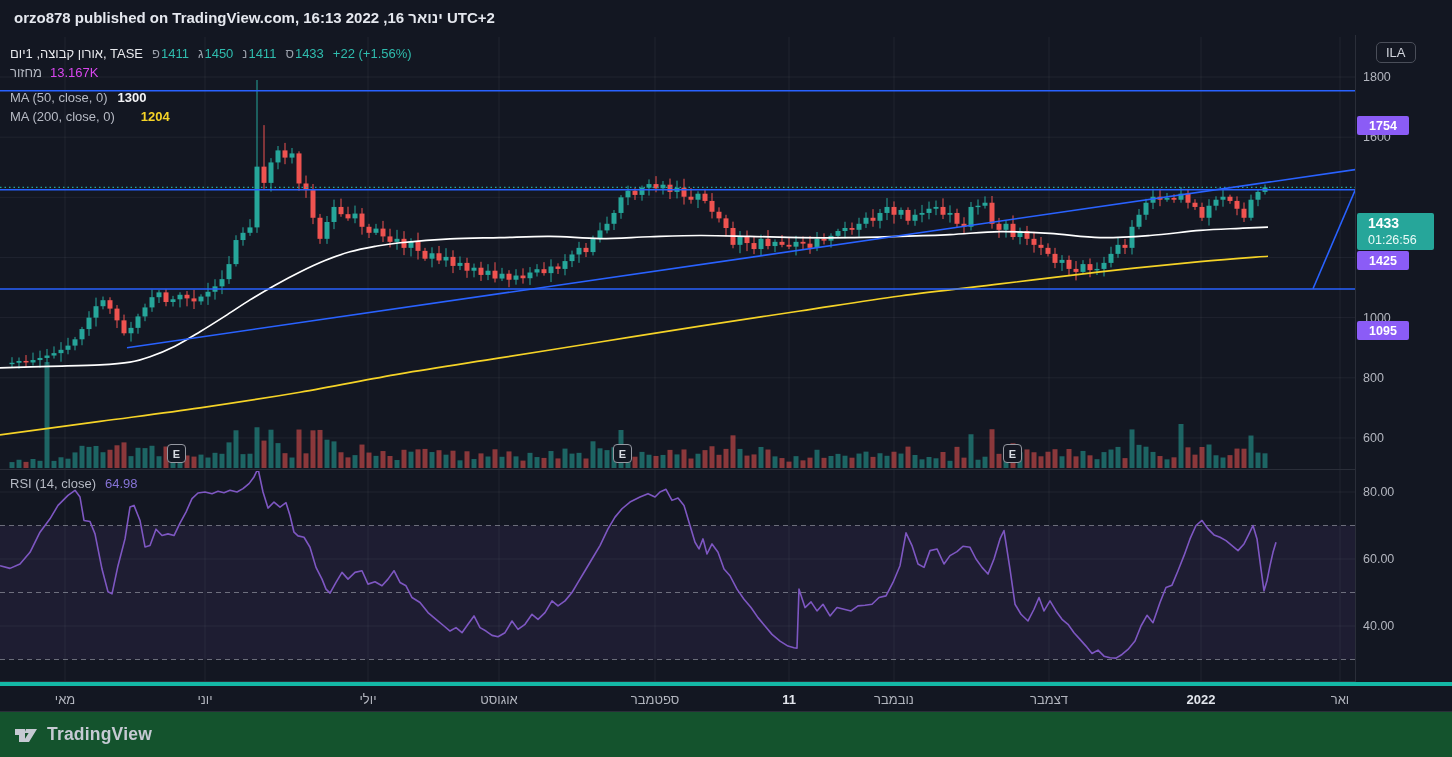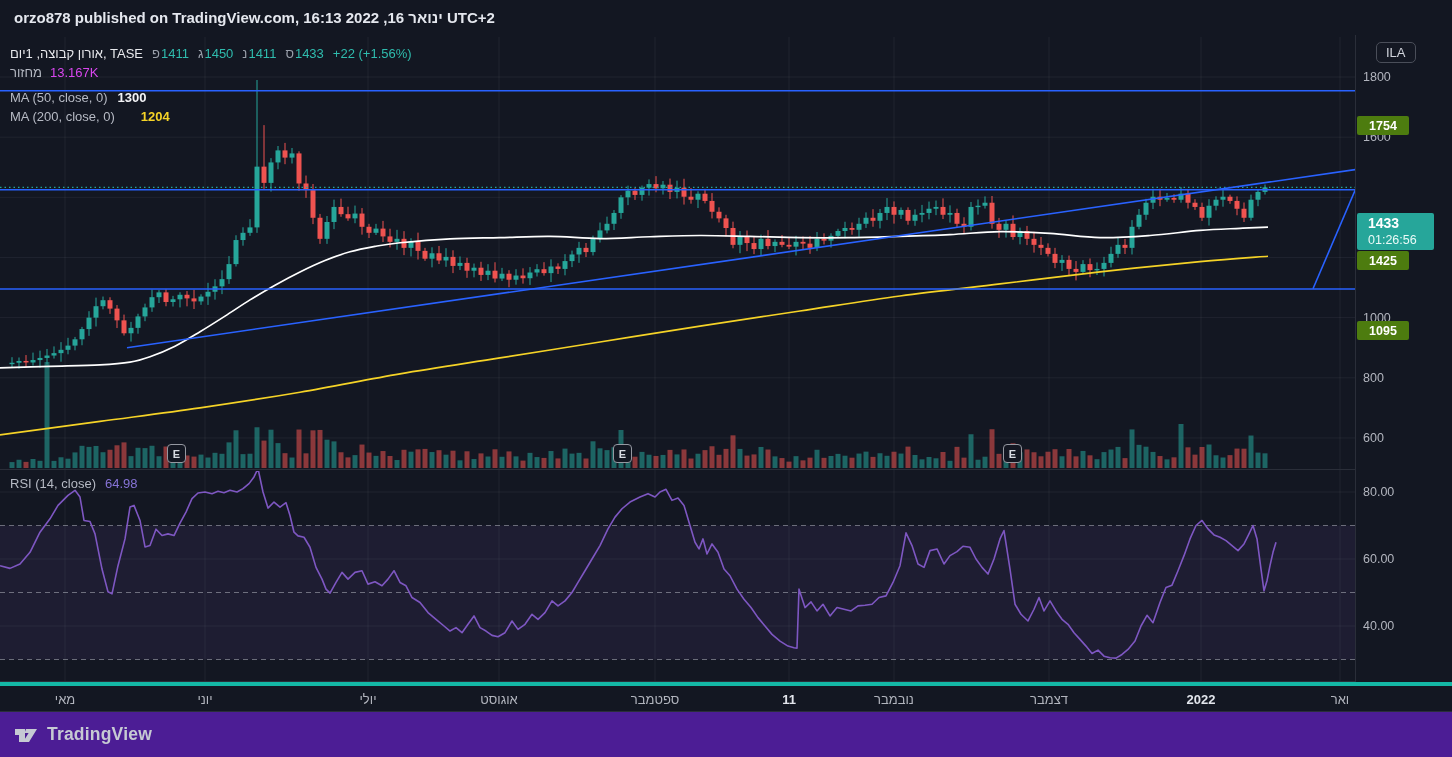--- a/index.html
+++ b/index.html
@@ -25,35 +25,35 @@
   .ma-val-200{color:#f5d327;font-weight:700;margin-left:26px;}
   #rsi-legend{top:474px;}
   .rsi-val{color:#8673d6;margin-left:9px;}
   
   #price-axis{position:absolute;left:1355px;top:35px;width:107px;height:647px;z-index:4;border-left:1px solid #2a2e39;box-sizing:border-box;}
   .tick{position:absolute;left:7px;font-size:12.5px;color:#b2b5be;line-height:16px;}
   #symbol-axis-btn{position:absolute;left:20px;top:7px;padding:2px 9px;border:1px solid #4a4e59;border-radius:5px;
        color:#d1d4dc;font-size:13px;background:#15192480;z-index:6;}
   .badge{position:absolute;left:1px;color:#fff;font-size:12.5px;font-weight:600;border-radius:2px;
          width:52px;height:19px;display:flex;align-items:center;justify-content:center;}
-  .badge.blue{background:#4d7c0f;}
+  .badge.blue{background:#8b5cf6;}
   #countdown-badge{position:absolute;left:1px;width:77px;height:37px;background:#26a69a;border-radius:2px;
        color:#fff;padding-left:11px;box-sizing:border-box;}
   #countdown-badge .b1{font-size:14px;font-weight:700;line-height:19px;margin-top:1px;}
   #countdown-badge .b2{font-size:12.5px;line-height:14px;color:#eafaf7;}
   
   #time-axis{position:absolute;left:0;top:682px;width:1452px;height:30px;border-top:4px solid #14b8a6;
        border-bottom:1px solid #2a2e39;box-sizing:border-box;z-index:3;background:#131722;}
   .t-label{position:absolute;top:6px;transform:translateX(-50%);font-size:13px;color:#b2b5be;white-space:nowrap;}
   .t-label.strong{color:#e2e5ec;font-weight:700;}
   
   .e-badge{position:absolute;width:17px;height:17px;border:1.5px solid #9598a1;border-radius:4px;background:#131722;
       color:#d8dbe3;font-size:11px;font-weight:700;display:flex;align-items:center;justify-content:center;z-index:4;top:444px;}
   
-  #footer{position:absolute;left:0;top:712px;width:1452px;height:45px;background:#4c1d95;z-index:5;display:flex;align-items:center;}
+  #footer{position:absolute;left:0;top:712px;width:1452px;height:45px;background:#14532d;z-index:5;display:flex;align-items:center;}
   #logo{display:flex;align-items:center;margin-left:13px;}
   #logo svg{display:block;}
   #brand-text{margin-left:8px;font-size:17.5px;font-weight:700;color:#c6cad3;letter-spacing:.2px;}
 </style>
 </head>
 <body>
 
 <div id="app">
 
   <div id="top-bar">

